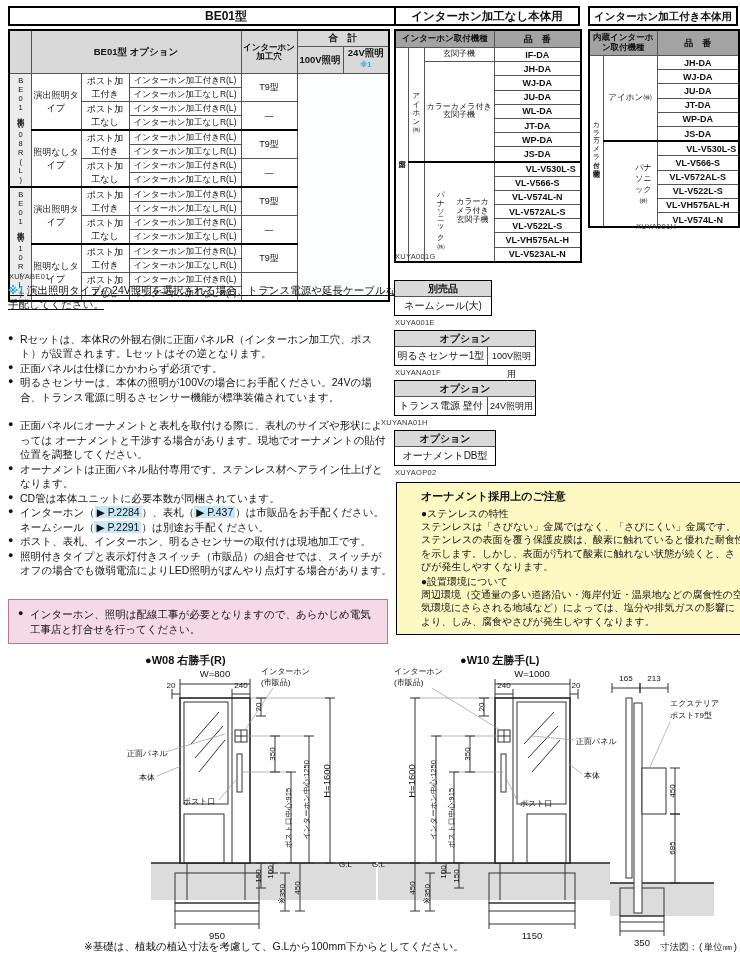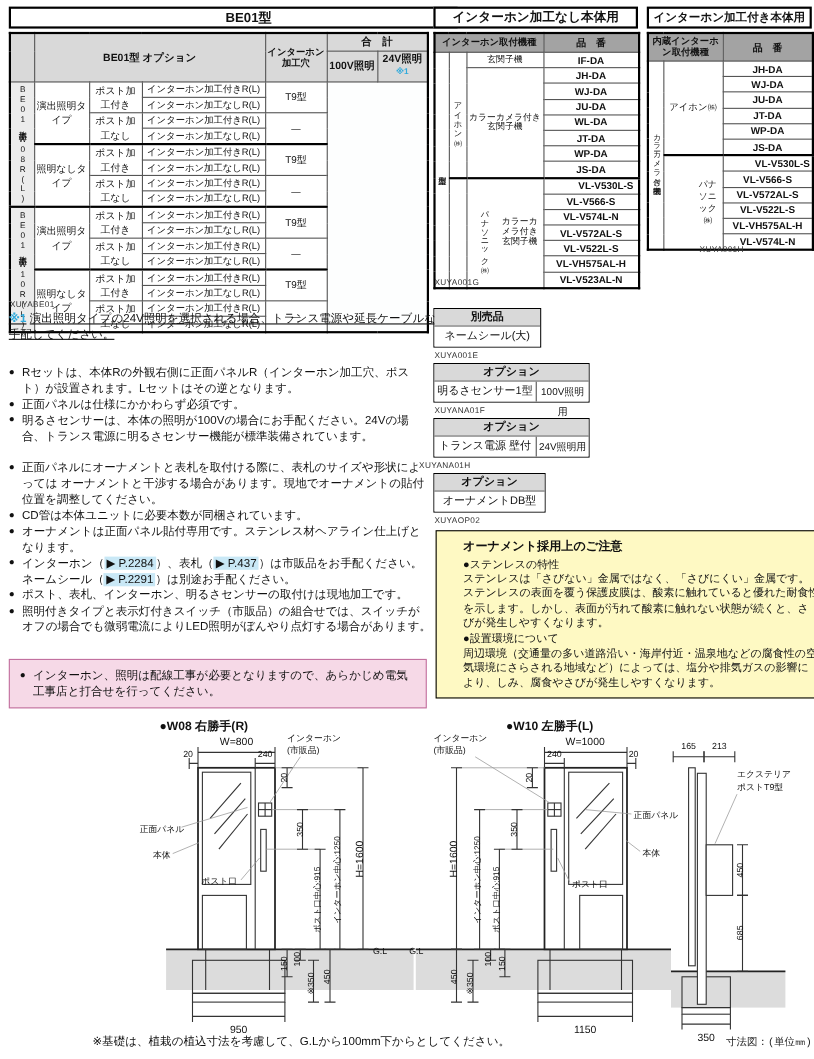--- a/index.html
+++ b/index.html
@@ -187,22 +187,22 @@
   <div class="abs note1" style="left:8px;top:283px;width:458px;text-decoration:underline;">
     <span class="nm">※1</span><span>演出照明タイプの24V照明を選択される場合、トランス電源や延長ケーブルなどをご一緒に手配してください。</span>
   </div>
 
   <div class="abs" style="left:8px;top:332px;width:384px;">
     <ul class="blts">
       <li>Rセットは、本体Rの外観右側に正面パネルR（インターホン加工穴、ポスト）が設置されます。Lセットはその逆となります。</li>
       <li>正面パネルは仕様にかかわらず必須です。</li>
       <li>明るさセンサーは、本体の照明が100Vの場合にお手配ください。24Vの場合、トランス電源に明るさセンサー機能が標準装備されています。</li>
       <li class="gap">正面パネルにオーナメントと表札を取付ける際に、表札のサイズや形状によっては オーナメントと干渉する場合があります。現地でオーナメントの貼付位置を調整してください。</li>
+      <li>オーナメントは正面パネル貼付専用です。ステンレス材ヘアライン仕上げとなります。</li>
       <li>CD管は本体ユニットに必要本数が同梱されています。</li>
-      <li>オーナメントは正面パネル貼付専用です。ステンレス材ヘアライン仕上げとなります。</li>
       <li>
         <span>インターホン（</span><span class="ref">▶ P.2284</span><span>）、表札（</span><span class="ref">▶ P.437</span><span>）は市販品をお手配ください。ネームシール（</span><span class="ref">▶ P.2291</span><span>）は別途お手配ください。</span>
       </li>
       <li>ポスト、表札、インターホン、明るさセンサーの取付けは現地加工です。</li>
       <li>照明付きタイプと表示灯付きスイッチ（市販品）の組合せでは、スイッチがオフの場合でも微弱電流によりLED照明がぼんやり点灯する場合があります。</li>
     </ul>
   </div>
 
   <div class="abs warnbox" style="left:8px;top:599px;width:360px;">
     <span class="b">インターホン、照明は配線工事が必要となりますので、あらかじめ電気工事店と打合せを行ってください。</span>

